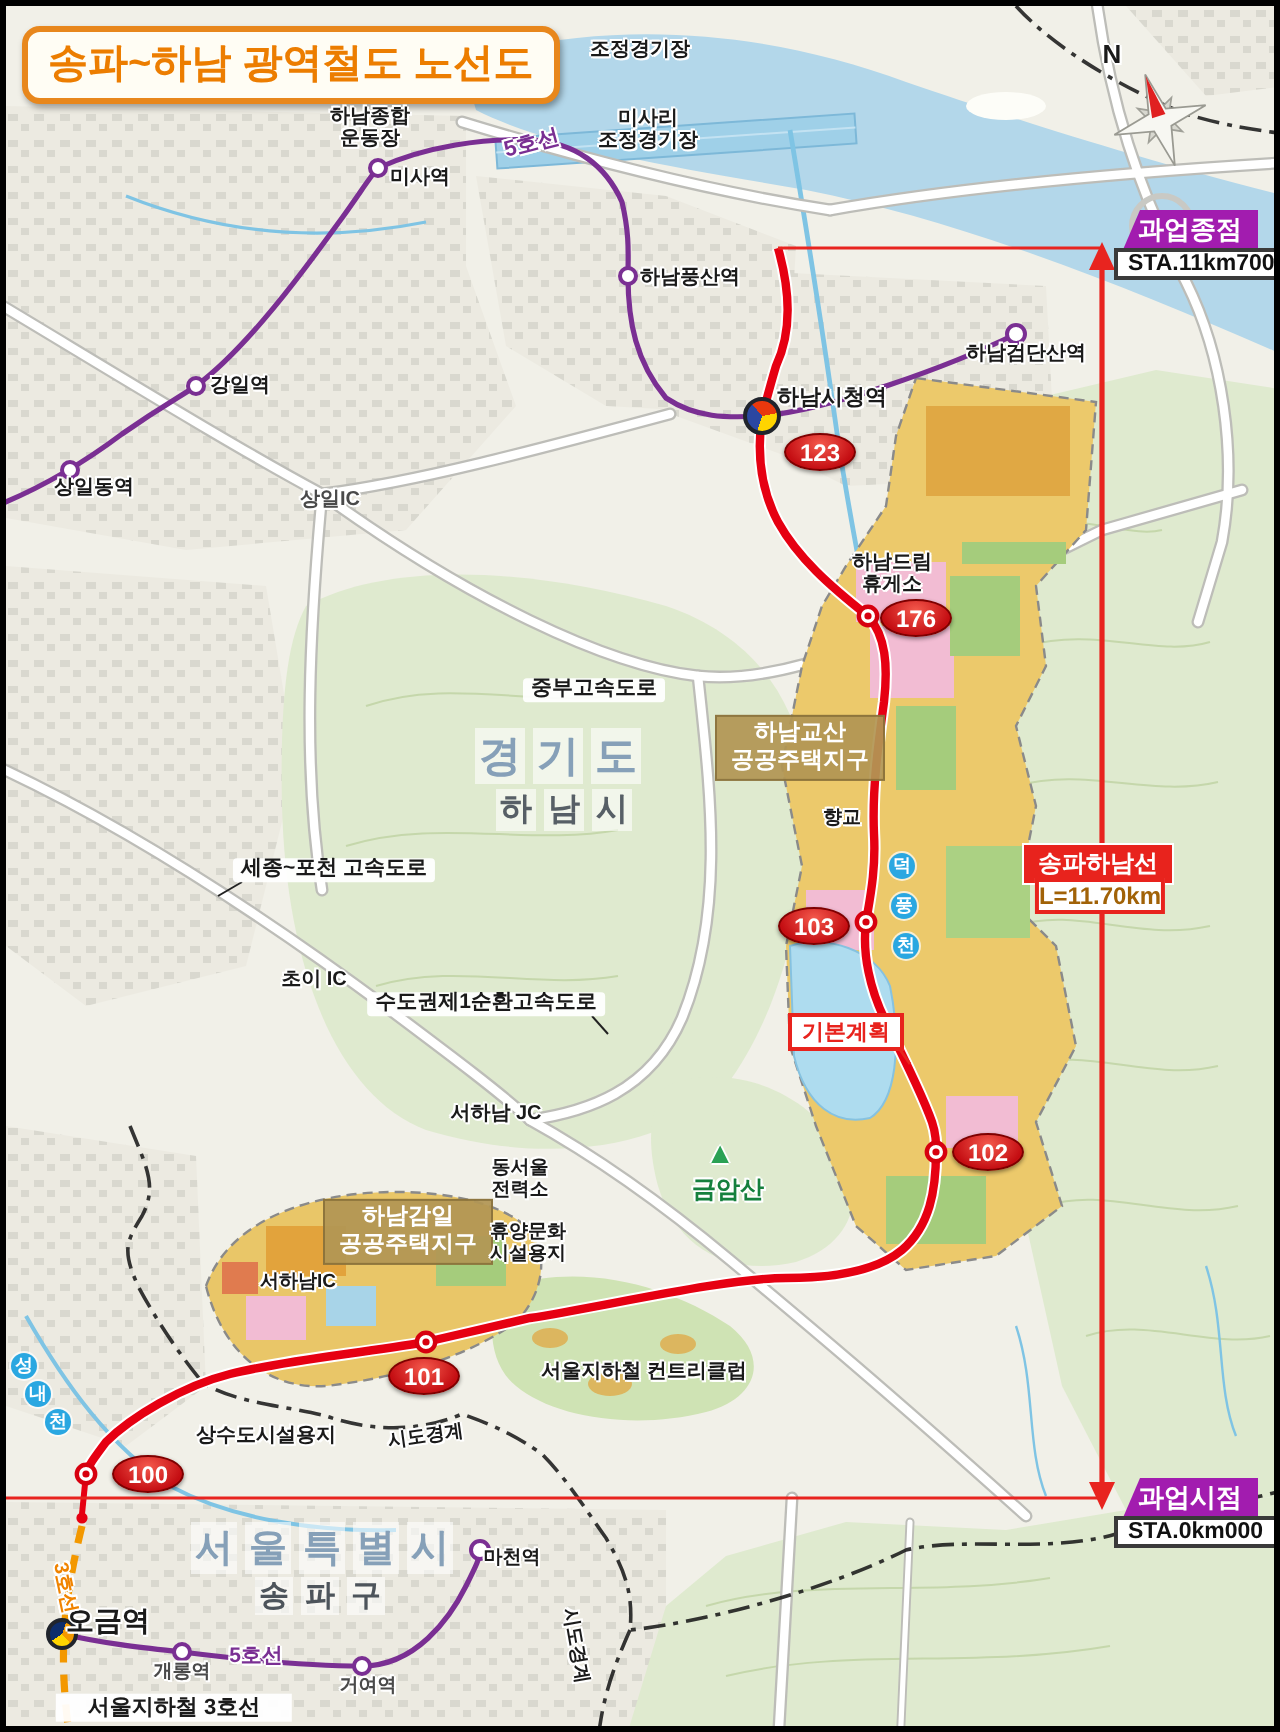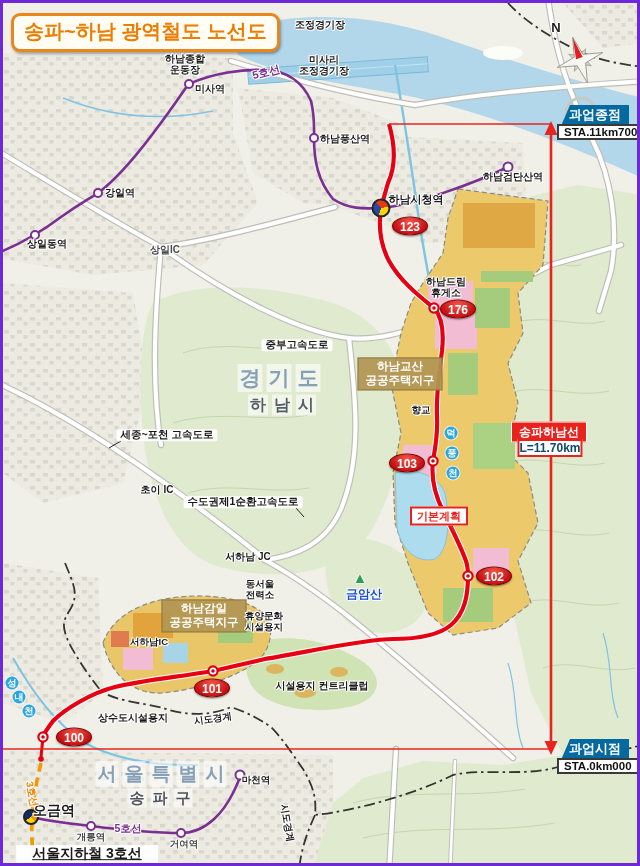--- a/index.html
+++ b/index.html
@@ -1,37 +1,37 @@
 <!DOCTYPE html>
 <html><head>
 <meta charset="utf-8">
 <style>
   html,body{margin:0;padding:0;background:#888;}
-  #frame{position:relative;width:634px;height:860px;border:3px solid #6d28d9;background:#f2f1e9;overflow:hidden;
+  #frame{position:relative;width:634px;height:860px;border:3px solid #000000;background:#f2f1e9;overflow:hidden;
          font-family:"Liberation Sans","DejaVu Sans",sans-serif;}
   #frame svg{position:absolute;left:0;top:0;}
   .lbl{position:absolute;transform:translate(-50%,-50%);white-space:nowrap;color:#1a1a1a;
        font-size:10px;font-weight:bold;text-align:center;line-height:1.12;
        text-shadow:-1px 0 #fff,1px 0 #fff,0 -1px #fff,0 1px #fff,1px 1px #fff,-1px -1px #fff;}
   .gray{color:#4a4a4a;}
   .roadbox{background:rgba(255,255,255,.93);padding:0 4px;border-radius:2px;font-size:10.5px;text-shadow:none;}
   .purple{color:#7a2f93;font-size:11px;}
   .orange-l{color:#f08300;}
   .title-box{position:absolute;left:8px;top:10px;background:#fffdf4;border:3px solid #e8871c;border-radius:9px;
        padding:2px 10px 4px;color:#ec7d00;font-size:20px;font-weight:bold;box-shadow:1px 2px 3px rgba(0,0,0,.35);}
-  .flag-red{position:absolute;background:#0369a1;color:#fff;font-weight:bold;font-size:13px;padding:1px 8px 2px;
+  .flag-red{position:absolute;background:#a21caf;color:#fff;font-weight:bold;font-size:13px;padding:1px 8px 2px;
        clip-path:polygon(9px 0,100% 0,100% 100%,0 100%);}
   .flag-white{position:absolute;background:#fff;border:2px solid #3a3a3a;color:#111;font-weight:bold;
        font-size:11.5px;padding:0 5px;}
   .line-name{position:absolute;transform:translate(-50%,-50%);background:#e8231d;border:1px solid #fff;
        color:#fff;font-weight:bold;font-size:12px;padding:1px 7px;}
   .line-len{position:absolute;transform:translate(-50%,-50%);background:#fff;border:2px solid #e8231d;
-       color:#0c4a6e;font-weight:bold;font-size:12px;padding:0 0;}
+       color:#a16207;font-weight:bold;font-size:12px;padding:0 0;}
   .plan-box{position:absolute;transform:translate(-50%,-50%);background:#fff;border:2px solid #e8231d;
-       color:#e8231d;font-weight:bold;font-size:11px;padding:0 5px;margin-left:16px;}
+       color:#e8231d;font-weight:bold;font-size:11px;padding:0 5px;}
   .district-box{position:absolute;transform:translate(-50%,-50%);background:rgba(178,150,84,.93);
        border:1px solid rgba(110,88,40,.55);color:#fff;font-weight:bold;font-size:11.5px;
        padding:2px 7px;text-align:center;line-height:1.18;}
   .oval{position:absolute;transform:translate(-50%,-50%);width:34px;height:17px;border-radius:50%;
        background:radial-gradient(ellipse at 50% 28%,#f4594c,#c40d12 72%);border:1px solid #7e0000;
        color:#fff;font-size:12px;font-weight:bold;display:flex;align-items:center;justify-content:center;
        box-shadow:0 1px 2px rgba(0,0,0,.45);}
   .region{position:absolute;transform:translate(-50%,-50%);display:flex;gap:4px;}
   .region .lbox{background:rgba(255,255,255,.58);padding:0 2px;font-weight:bold;}
   .reg-big{font-size:21px;color:#86a0b8;}
@@ -39,22 +39,22 @@
   .reg-seoul{font-size:19px;color:#86a0b8;}
   .reg-songpa{font-size:15px;color:#4d545b;}
   .rivc{position:absolute;transform:translate(-50%,-50%);width:13px;height:13px;border-radius:50%;
        background:#2aa7e1;color:#fff;font-size:9px;font-weight:bold;display:flex;align-items:center;
        justify-content:center;box-shadow:0 0 0 1px rgba(255,255,255,.7);}
   .tmark{position:absolute;transform:translate(-50%,-50%);border-radius:50%;border:2px solid #20242c;}
   .tm-city{width:15px;height:15px;background:conic-gradient(from -40deg,#e8380d 0 33%,#ffd400 33% 66%,#2b47a1 66% 100%);}
   .tm-ogeum{width:12px;height:12px;background:conic-gradient(from 20deg,#f39800 0 33%,#ffd400 33% 60%,#0d2d6c 60% 100%);}
   .geum-icon{position:absolute;transform:translate(-50%,-50%);color:#2aa154;font-size:15px;line-height:1;
        text-shadow:-1px 0 #fff,1px 0 #fff,0 -1px #fff,0 1px #fff;}
-  .geum-txt{color:#1d4ed8;font-size:12px;}
-  .mrt-box{background:rgba(255,255,255,.95);padding:1px 16px;font-size:14px;text-shadow:none;text-decoration:underline;}
+  .geum-txt{color:#15803d;font-size:12px;}
+  .mrt-box{background:rgba(255,255,255,.95);padding:1px 16px;font-size:11px;text-shadow:none;}
 </style>
 </head>
 <body>
 
 <div id="frame">
 
 <svg width="640" height="866" viewBox="0 0 640 866">
   <defs>
     <pattern id="urb" width="13" height="13" patternUnits="userSpaceOnUse">
       <rect width="13" height="13" fill="#eceae1"></rect>
@@ -308,21 +308,21 @@
 
 <div class="lbl" style="left:418px;top:407px;font-size:9.5px">향교</div>
 <div class="lbl" style="left:257px;top:587px;font-size:9.5px">
   <div>동서울</div>
   <div>전력소</div>
 </div>
 <div class="lbl" style="left:261px;top:619px;font-size:9.5px">
   <div>휴양문화</div>
   <div>시설용지</div>
 </div>
-<div class="lbl" style="left:319px;top:683px">시설용지 컨트리클럽</div>
+<div class="lbl" style="left:319px;top:683px">서울지하철 컨트리클럽</div>
 <div class="lbl" style="left:130px;top:715px">상수도시설용지</div>
 <div class="lbl" style="left:443px;top:284px">
   <div>하남드림</div>
   <div>휴게소</div>
 </div>
 <div class="lbl" style="left:210px;top:716px;transform:translate(-50%,-50%) rotate(-8deg);font-size:9.5px">시도경계</div>
 <div class="lbl" style="left:284px;top:820px;transform:translate(-50%,-50%) rotate(80deg);font-size:9.5px">시도경계</div>
 
 <div class="geum-icon" style="left:357px;top:574px">▲</div>
 <div class="lbl geum-txt" style="left:361px;top:592px">금암산</div>

